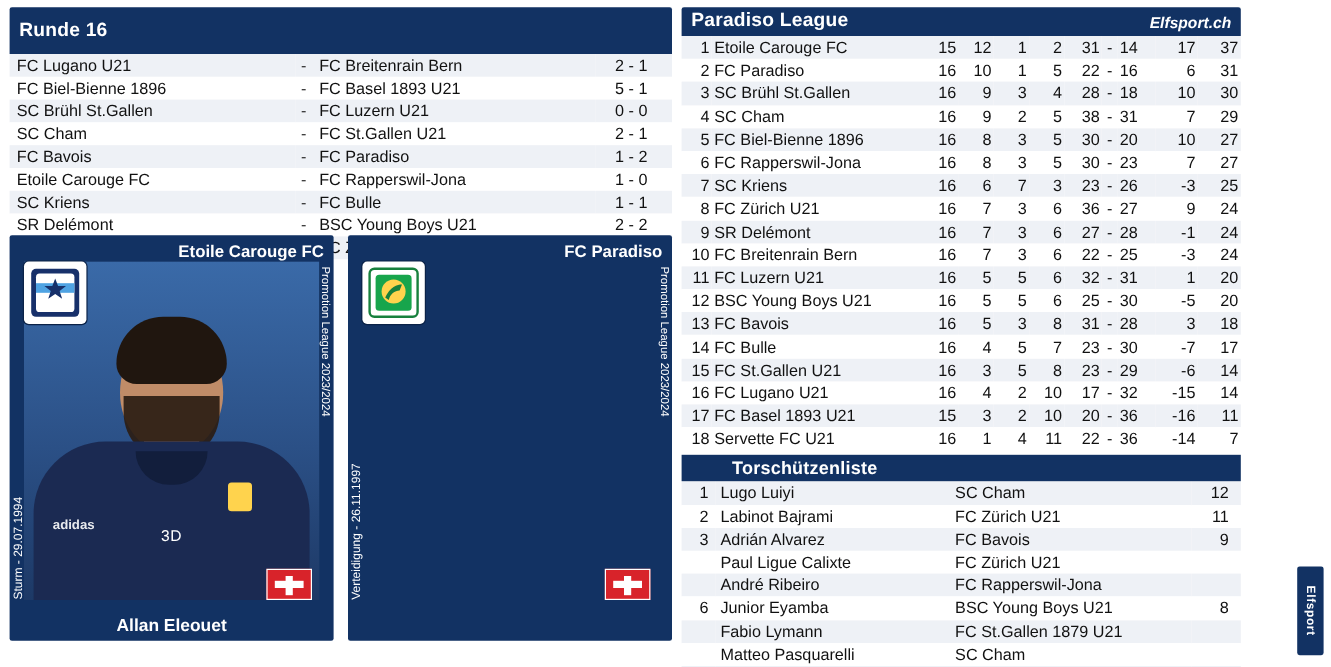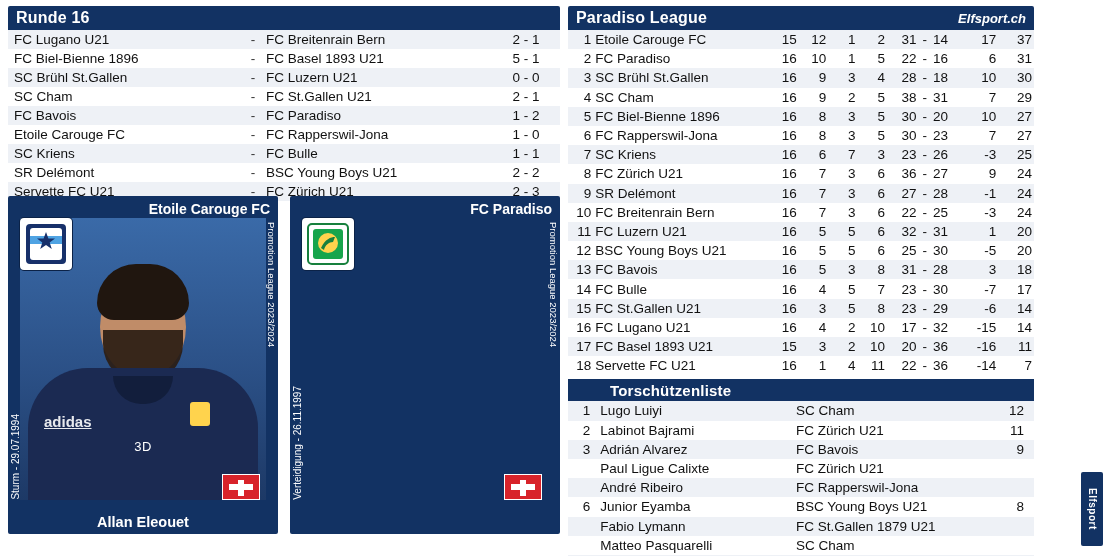--- a/index.html
+++ b/index.html
@@ -33,21 +33,21 @@
     font-weight: bold;
     font-style: italic;
   }
 
   
   #left {
     position: absolute;
     left: 8px; top: 6px;
     width: 552px;
   }
-  #round-header { height: 24px; border-radius: 2px 2px 0 0; }
+  #round-header { height: 39px; border-radius: 2px 2px 0 0; }
   #round-header .bar-title { font-size: 16px; }
 
   .match-list { width: 100%; border-collapse: collapse; }
   .match-list tr { height: 19px; }
   .match-list tr.odd { background: #eef1f6; }
   .match-list tr.even { background: #ffffff; }
   .match-list td {
     font-size: 13.5px;
     color: #111111;
     padding: 0 4px;
@@ -189,22 +189,22 @@
     width: 60px; height: 28px; margin-left: -30px;
     border-radius: 0 0 30px 30px;
   }
   .ph .sponsor {
     position: absolute; left: 50%; bottom: 46px;
     transform: translateX(-50%);
     color: #ffffff; font-size: 13px; font-weight: normal;
     letter-spacing: .5px;
   }
   .ph .brandmark {
-    position: absolute; left: 24px; bottom: 70px;
-    color: #ffffff; font-size: 15px; font-weight: bold; opacity: .9; text-decoration: underline;
+    position: absolute; left: 24px; bottom: 56px;
+    color: #ffffff; font-size: 11px; font-weight: bold; opacity: .9;
   }
   .ph .badge-sm {
     position: absolute; right: 56px; bottom: 74px;
     width: 20px; height: 24px; border-radius: 3px;
     background: #ffd34d;
   }
 
   
   #right {
     position: absolute;

